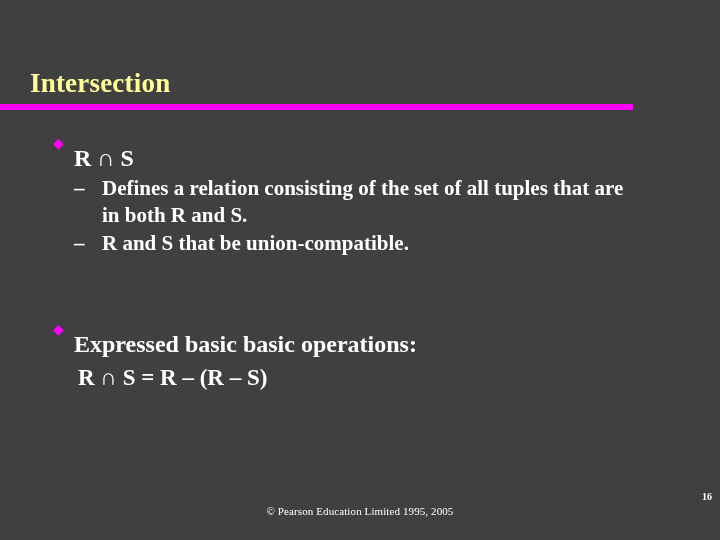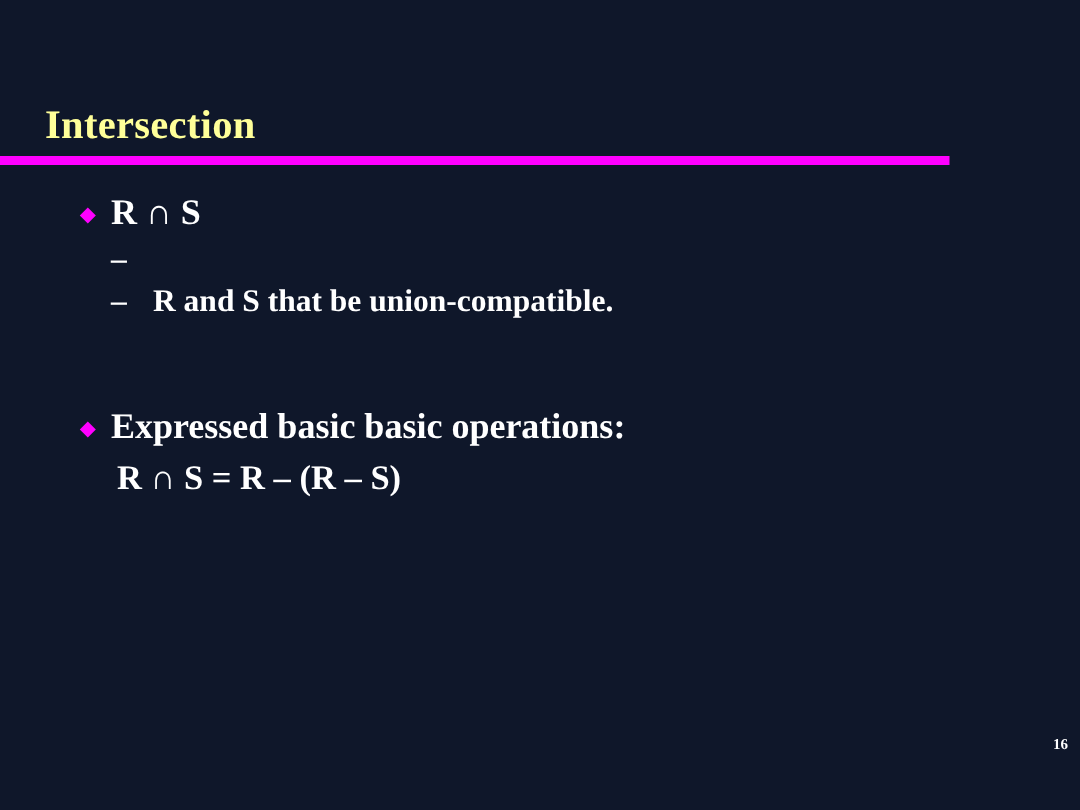--- a/index.html
+++ b/index.html
@@ -10,21 +10,21 @@
     width: 720px;
     height: 540px;
     background: #0000ff;
     font-family: "Liberation Serif", "DejaVu Serif", serif;
     overflow: hidden;
   }
   .slide {
     position: relative;
     width: 720px;
     height: 540px;
-    background: #0f172a;
+    background: #404040;
   }
 
   
   .title {
     position: absolute;
     left: 30px;
     top: 69px;
     font-size: 27px;
     font-weight: bold;
     color: #ffff99;
@@ -64,20 +64,21 @@
     color: #ff00ff;
     font-size: 14px;
     line-height: 1;
     text-align: center;
   }
   .lvl1-text {
     font-size: 24px;
     font-weight: bold;
     color: #ffffff;
     line-height: 1.22;
+    margin-top: 16px;
   }
 
   .lvl2 {
     position: relative;
     display: flex;
     align-items: flex-start;
     padding-left: 74px;
     padding-right: 60px;
     margin-bottom: 1px;
   }
@@ -142,34 +143,36 @@
 
   <div class="body">
 
     <div class="lvl1">
       <span class="diamond">◆</span>
       <span class="lvl1-text">R ∩ S</span>
     </div>
 
     <div class="lvl2">
       <span class="dash">–</span>
+      <span class="lvl2-text">Defines a relation consisting of the set of all tuples that are in both R and S.</span>
     </div>
 
     <div class="lvl2">
       <span class="dash">–</span>
       <span class="lvl2-text">R and S that be union-compatible.</span>
     </div>
 
     <div class="gap"></div>
 
     <div class="lvl1">
       <span class="diamond">◆</span>
       <span class="lvl1-text">Expressed basic basic operations:</span>
     </div>
 
     <div class="formula">R ∩ S = R – (R – S)</div>
 
   </div>
 
+  <div class="footer-copyright">© Pearson Education Limited 1995, 2005</div>
 
   <div class="slide-number">16</div>
 
 </div>
 
 </body></html>

